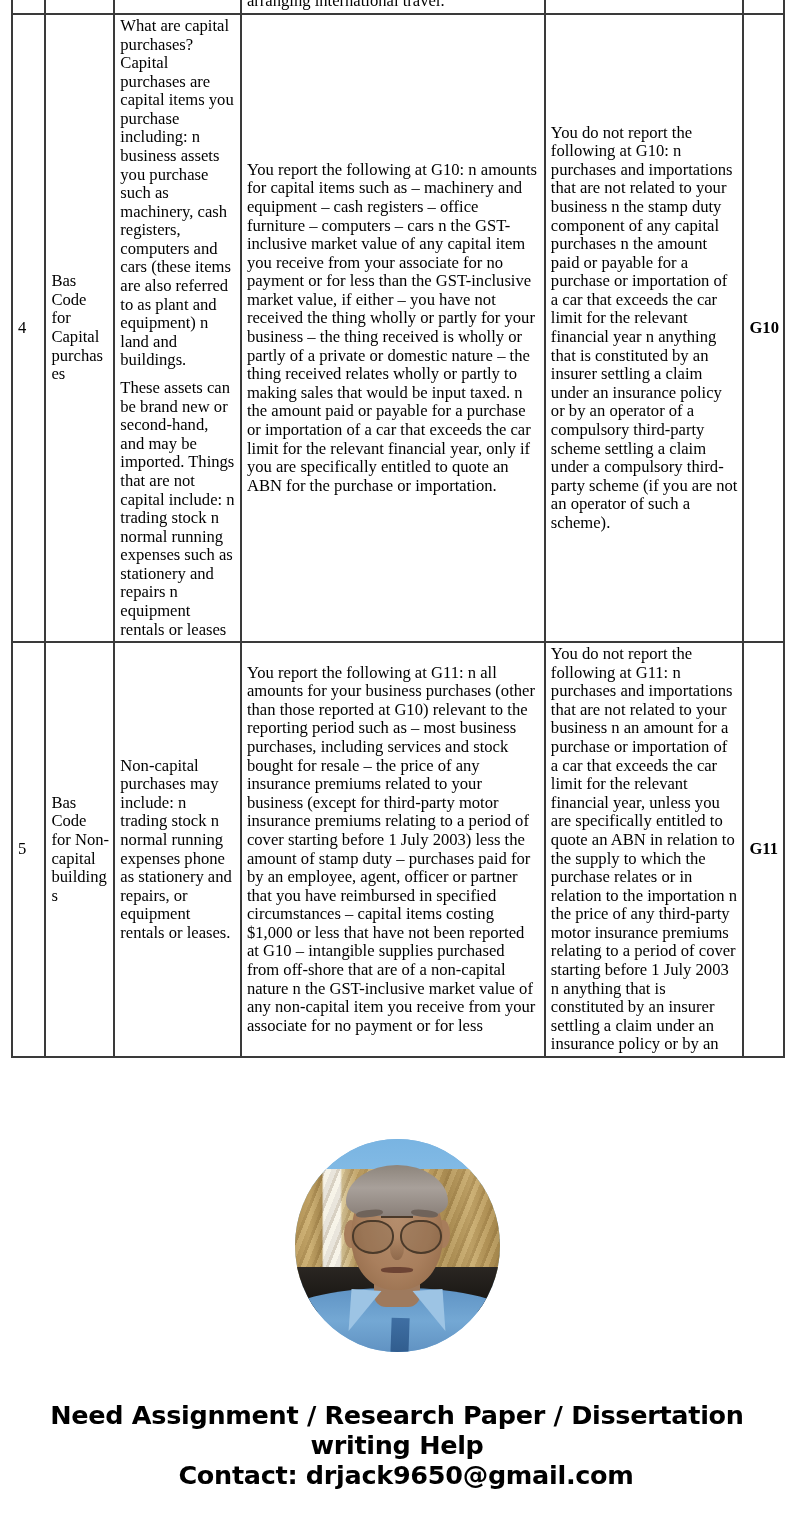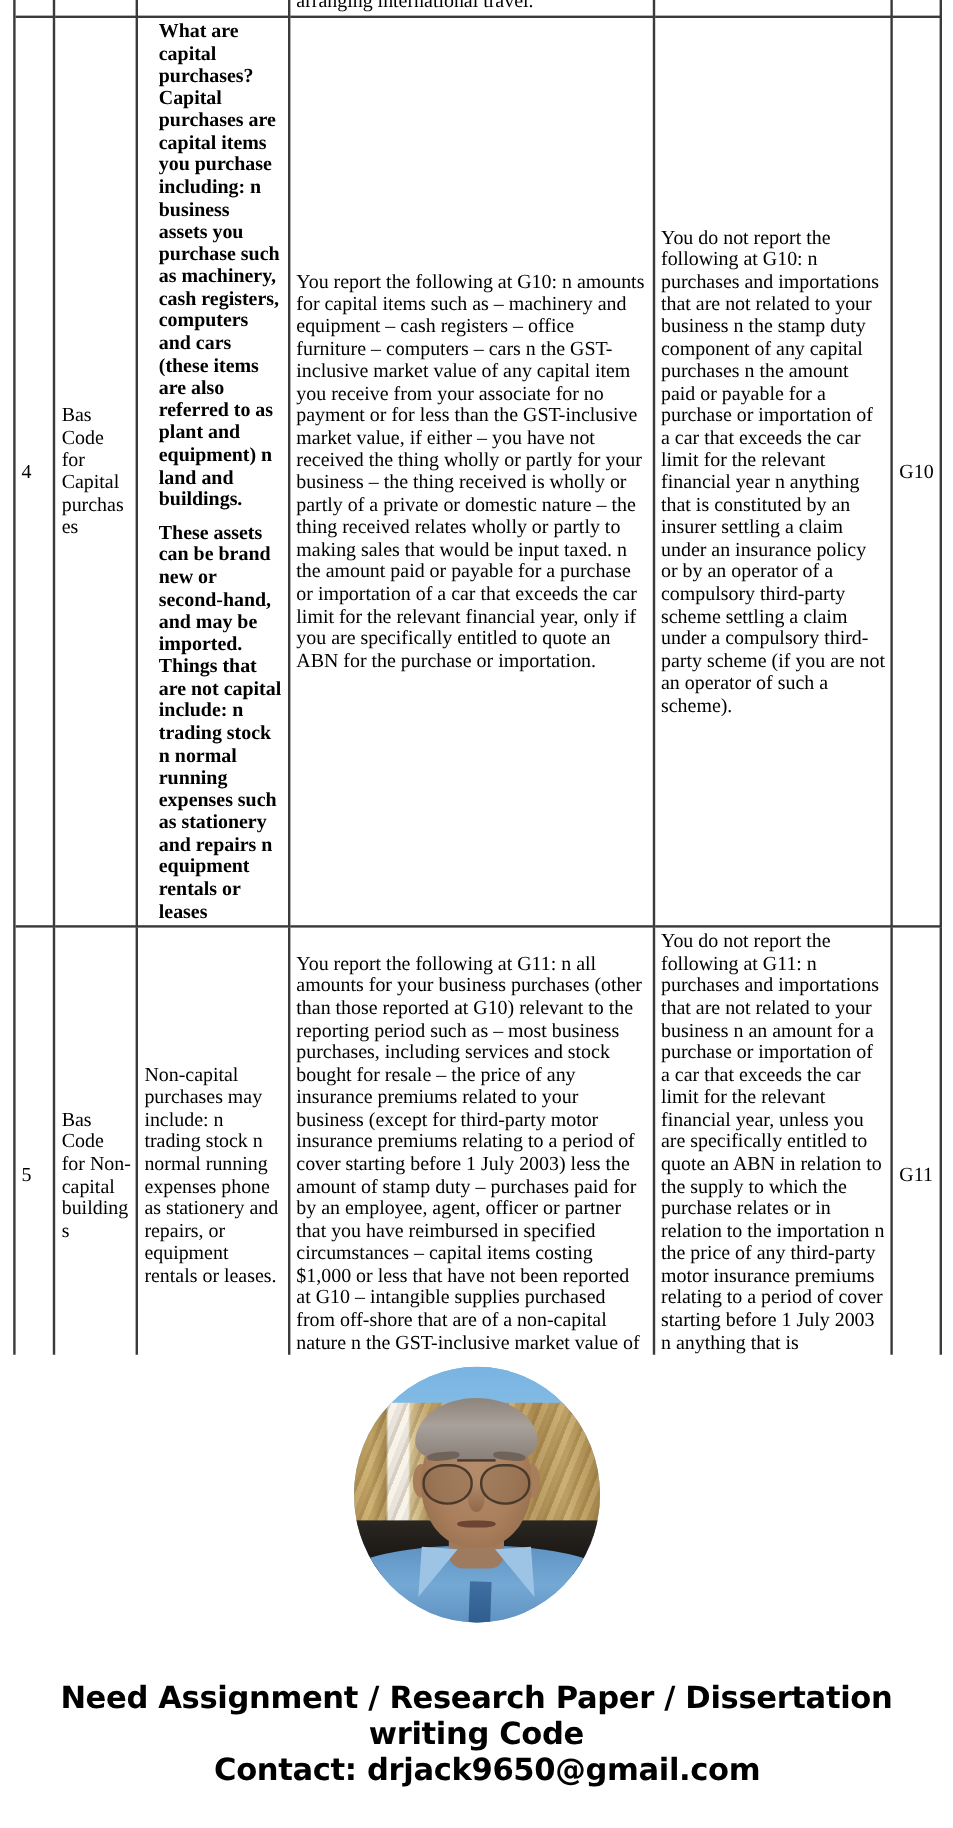--- a/index.html
+++ b/index.html
@@ -55,23 +55,23 @@
   
   col.c-num   { width: 33px;  }
   col.c-code  { width: 68px;  }
   col.c-what  { width: 125px; }
   col.c-rep   { width: 300px; }
   col.c-norep { width: 196px; }
   col.c-label { width: 40px;  }
 
   td.num   { font-size: 16.6px; }
   td.code  { font-size: 16.6px; margin-top: 29px; }
-  td.label { font-weight: normal; font-size: 16.6px; text-align: left; }
-
-  td p { margin: 0 0 0.55em 12px; font-weight: bold; }
+  td.label { font-weight: bold; font-size: 16.6px; text-align: left; }
+
+  td p { margin: 0 0 0.55em 0; }
   td p:last-child { margin-bottom: 0; }
 
   
   .photo-wrap {
     position: absolute;
     left: 0;
     top: 1139px;
     width: 794px;
     height: 225px;
     display: flex;
@@ -303,15 +303,15 @@
     <div class="av-glass">
       <div class="av-lensL"></div>
       <div class="av-lensR"></div>
     </div>
     <div class="av-bridge"></div>
     <div class="av-mouth"></div>
   </div>
 </div>
 
 <div class="promo">
-  <div class="promo-line1">Need Assignment / Research Paper / Dissertation writing Code</div>
+  <div class="promo-line1">Need Assignment / Research Paper / Dissertation writing Help</div>
   <div class="promo-line2">Contact: drjack9650@gmail.com</div>
 </div>
 
 </body></html>

